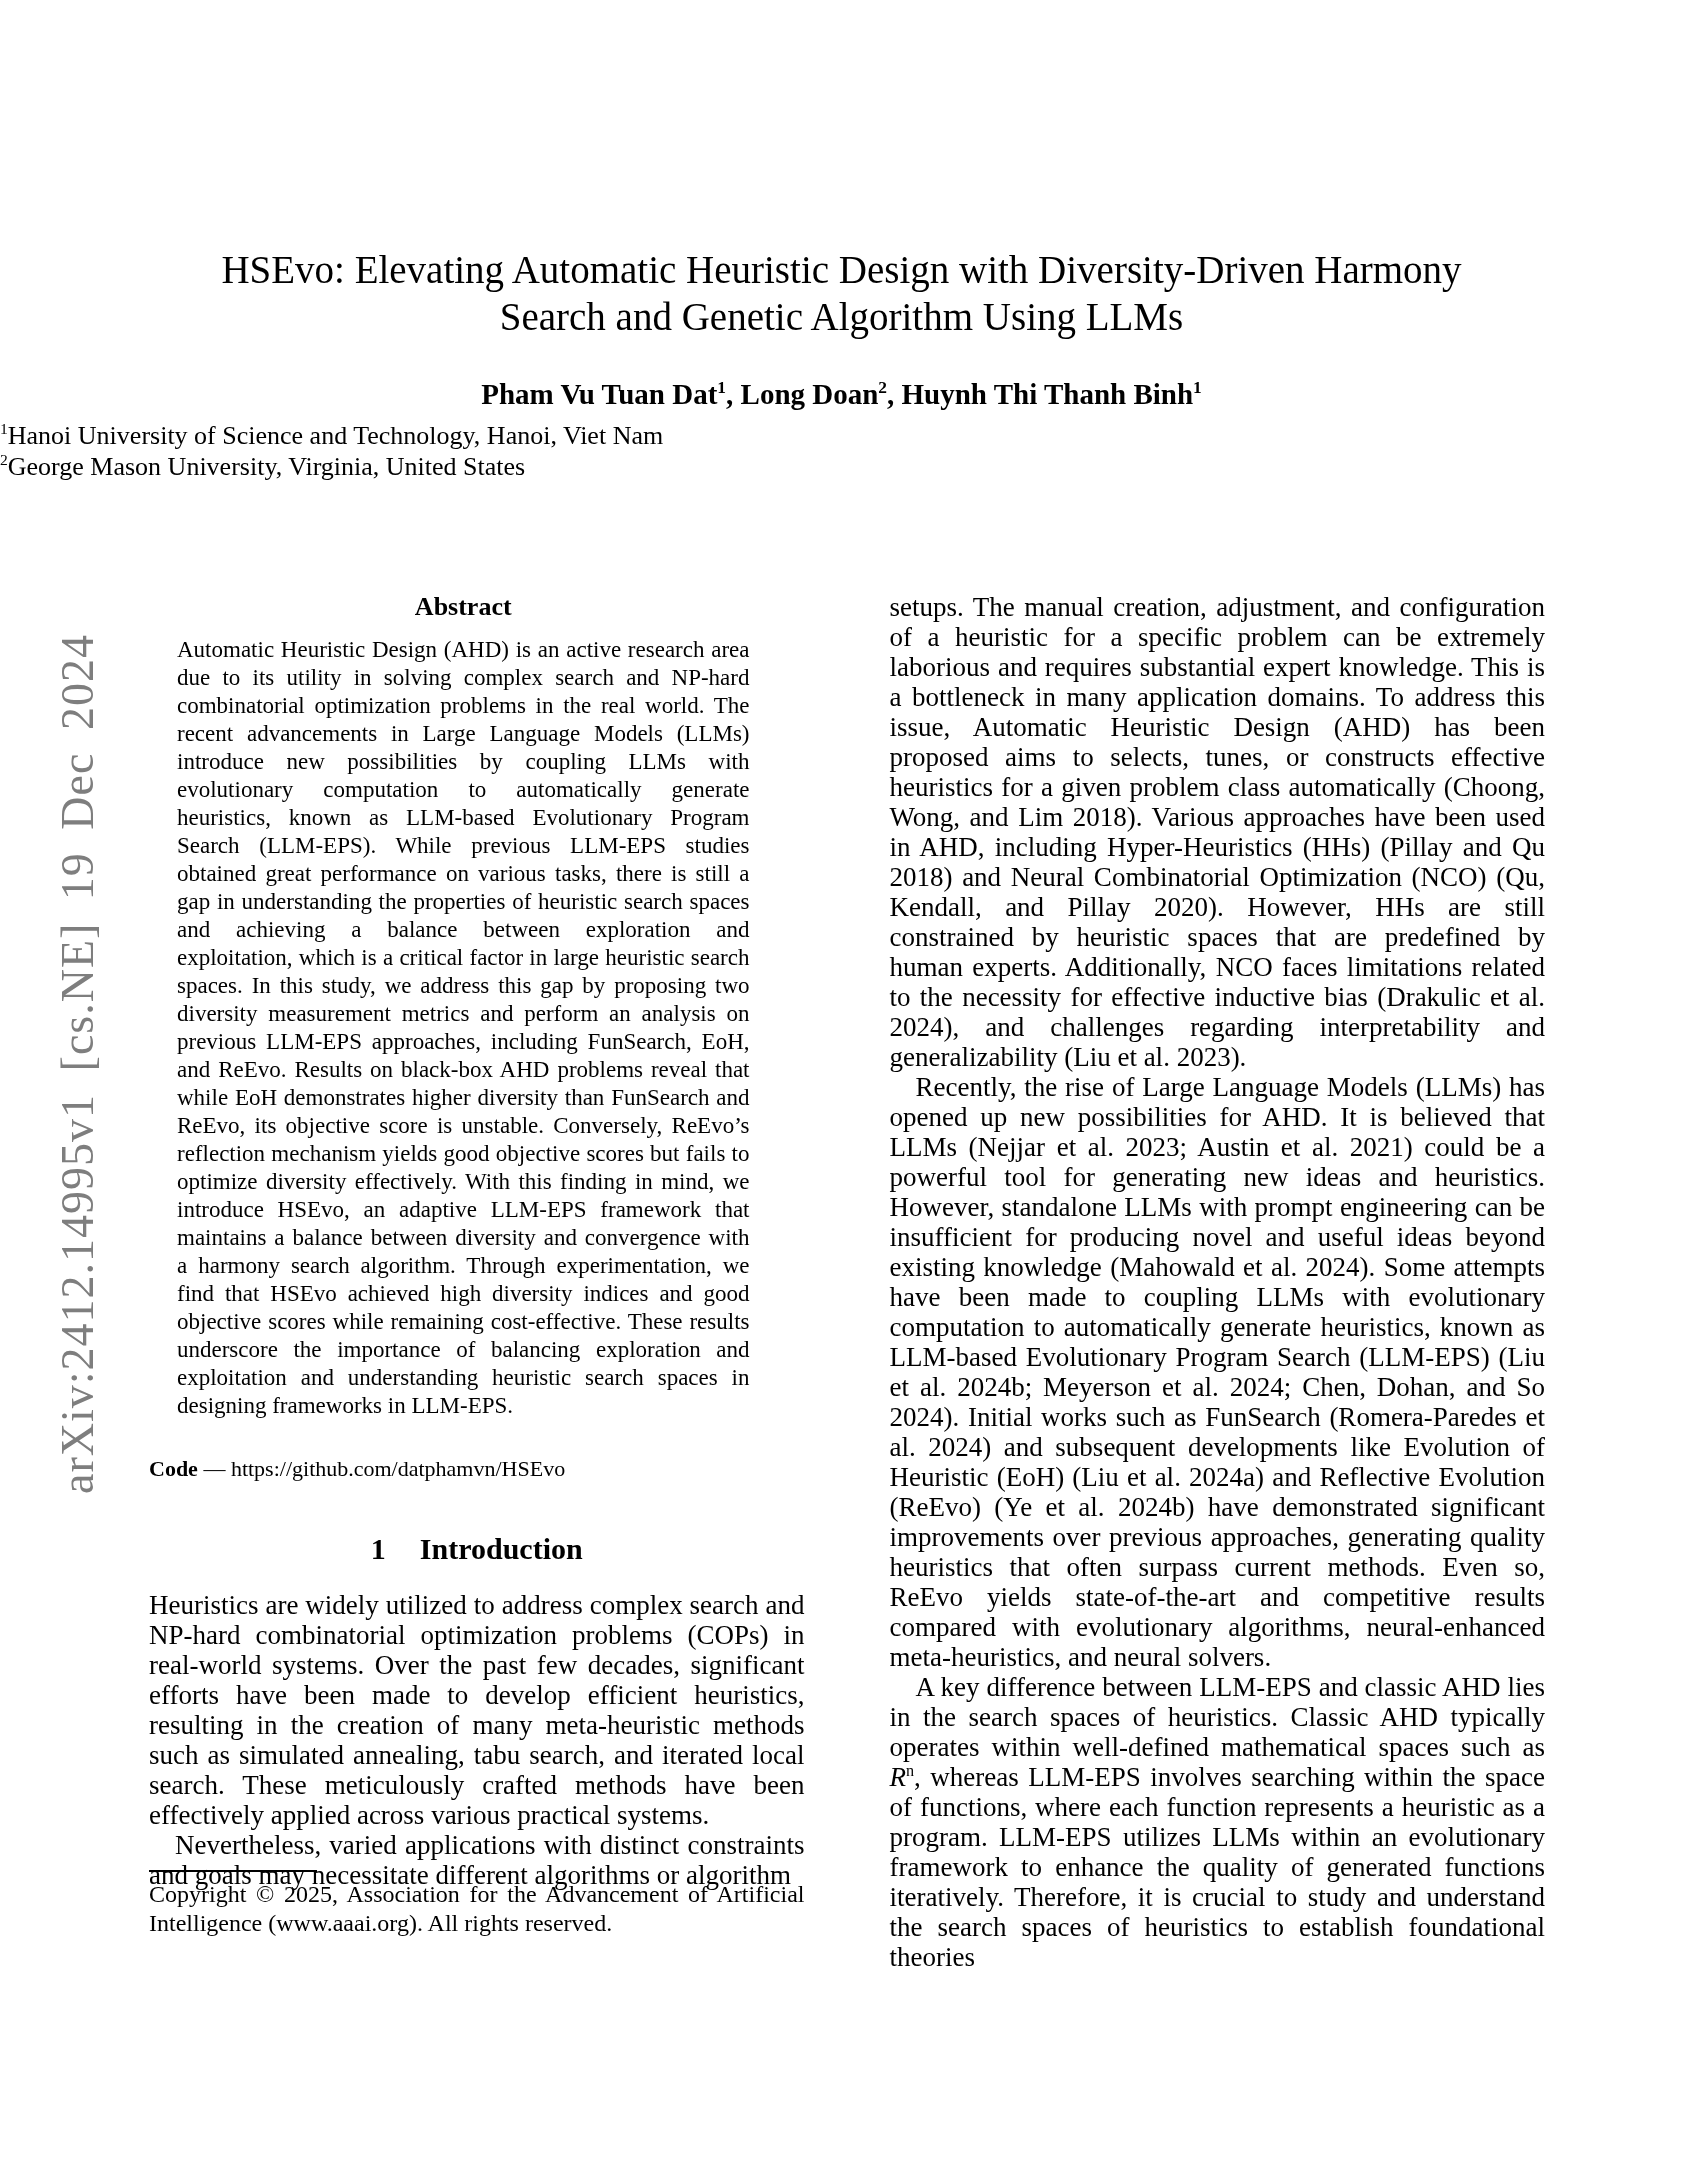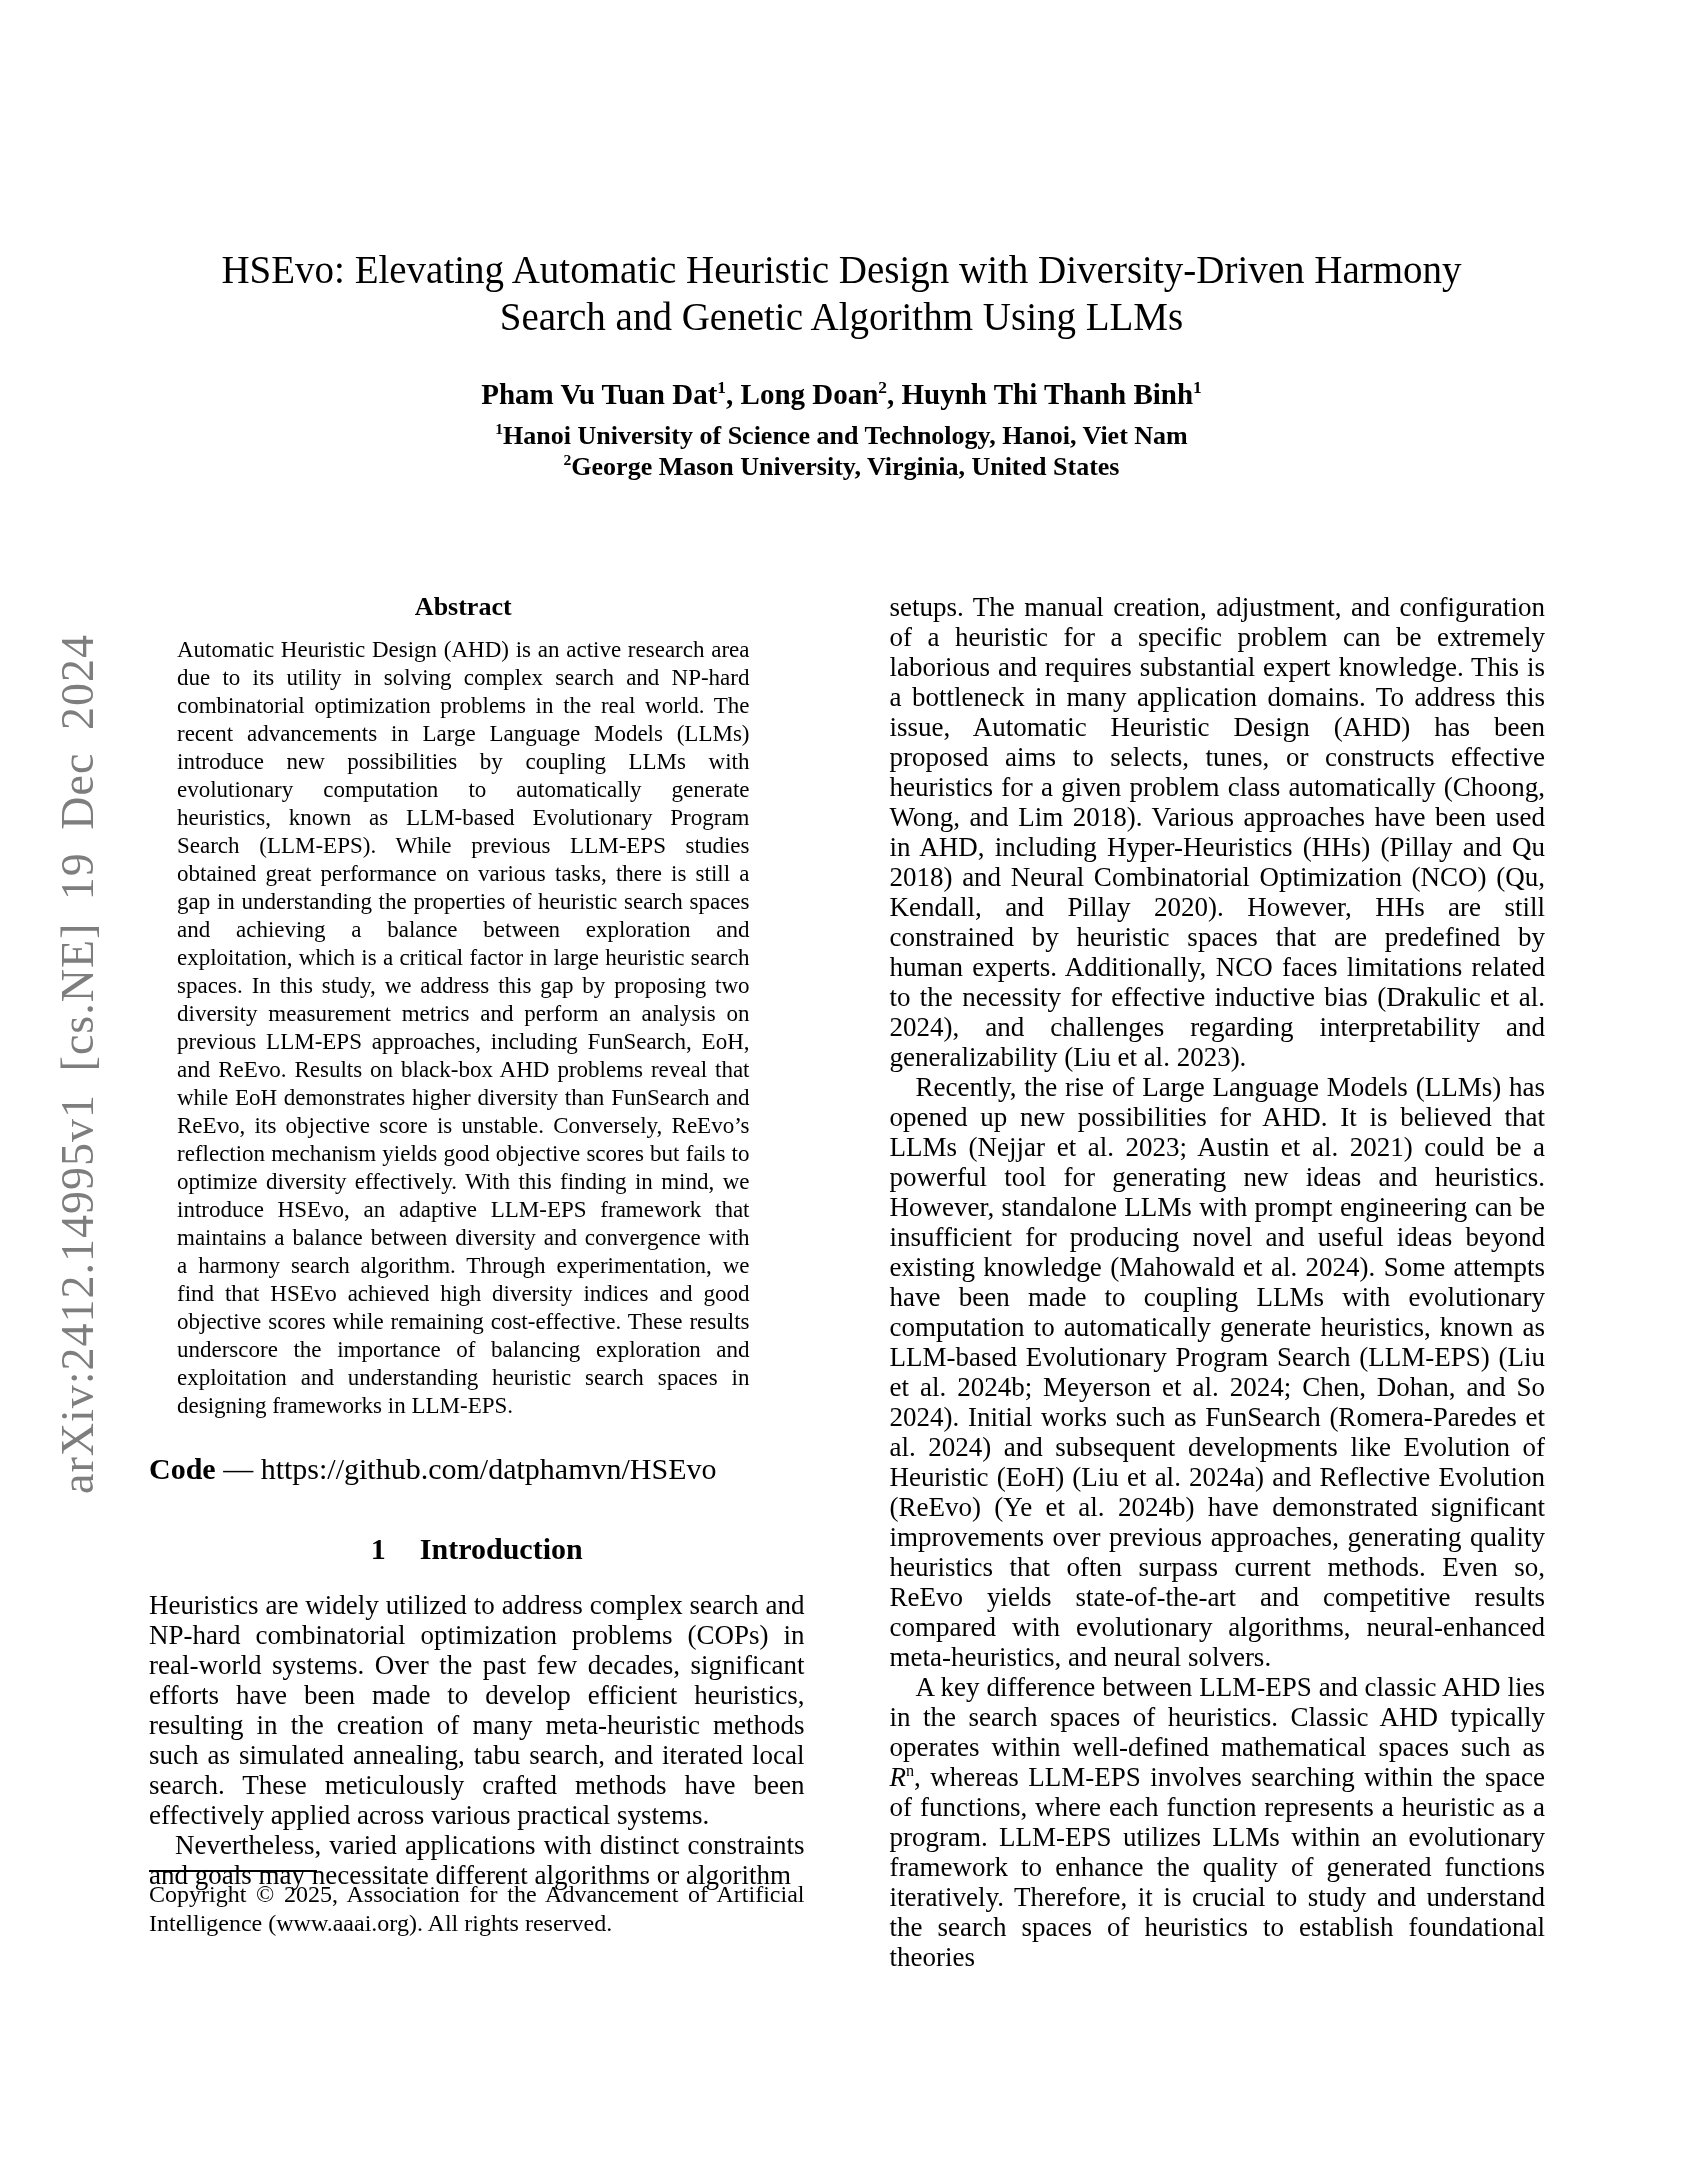--- a/index.html
+++ b/index.html
@@ -28,43 +28,42 @@
     font-size:39px; font-weight:normal; line-height:47px;
   }
   .authors {
     position:absolute; top:378px; left:0; width:100%;
     text-align:center;
     font-size:29px; font-weight:bold;
   }
   .authors sup, .affil sup { font-size:60%; vertical-align:super; line-height:0; }
   .affil {
     position:absolute; top:420px; left:0; width:100%;
-    text-align:center;
-    font-size:26px; line-height:31px;font-weight:bold;
+    font-size:26px; line-height:31px;
   }
   .columns {
     position:absolute; top:592px; left:149px;
     width:1396px;
     display:flex; gap:85px;
   }
   .col { width:666px; }
   .col-left { position:relative; height:1346px; }
   .abstract-heading {
     font-size:26px; font-weight:bold;
     text-align:center;
     margin:0 55px 14px 28px;
   }
   .abstract-text {
     margin:0 55px 0 28px;
     font-size:23px; line-height:28px;
     text-align:justify;
   }
   .code-line {
     margin-top:34px;
-    font-size:30px; line-height:30px;
+    font-size:22px; line-height:30px;
   }
   .code-line .code-label { font-weight:bold; }
   .section-heading {
     margin-top:48px;
     text-align:center;
     font-size:30px; font-weight:bold;
   }
   .section-heading .sec-num { margin-right:34px; }
   .body-par {
     font-size:27px; line-height:30px;

